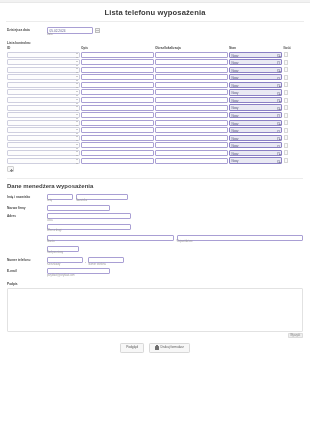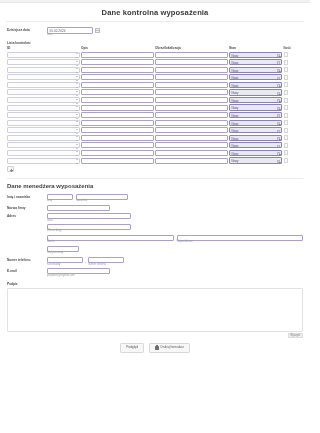--- a/index.html
+++ b/index.html
@@ -289,21 +289,21 @@
     background: #6e6e6e;
   }
 </style>
 </head>
 <body>
 
 <div class="page">
 
   <div class="topbar"></div>
 
-  <div class="form-title">Dane kontrolna wyposażenia</div>
+  <div class="form-title">Lista telefonu wyposażenia</div>
   <div class="rule"></div>
 
   <div class="body-wrap">
 
     <div class="frow date-row">
       <div class="flabel">Dzisiejsza data</div>
       <div class="fcontrol">
         <div class="date-field">
           <div class="date-input">05.02.2024</div>
           <div class="cal-icon"></div>

